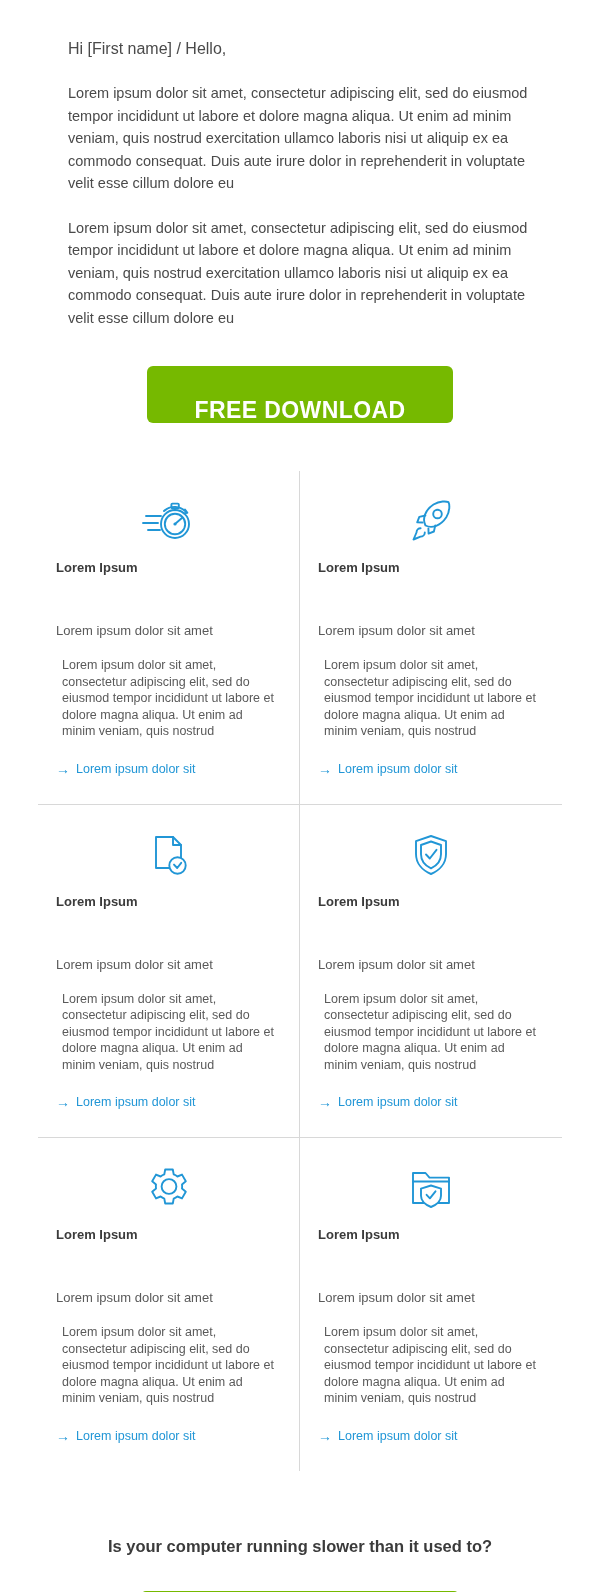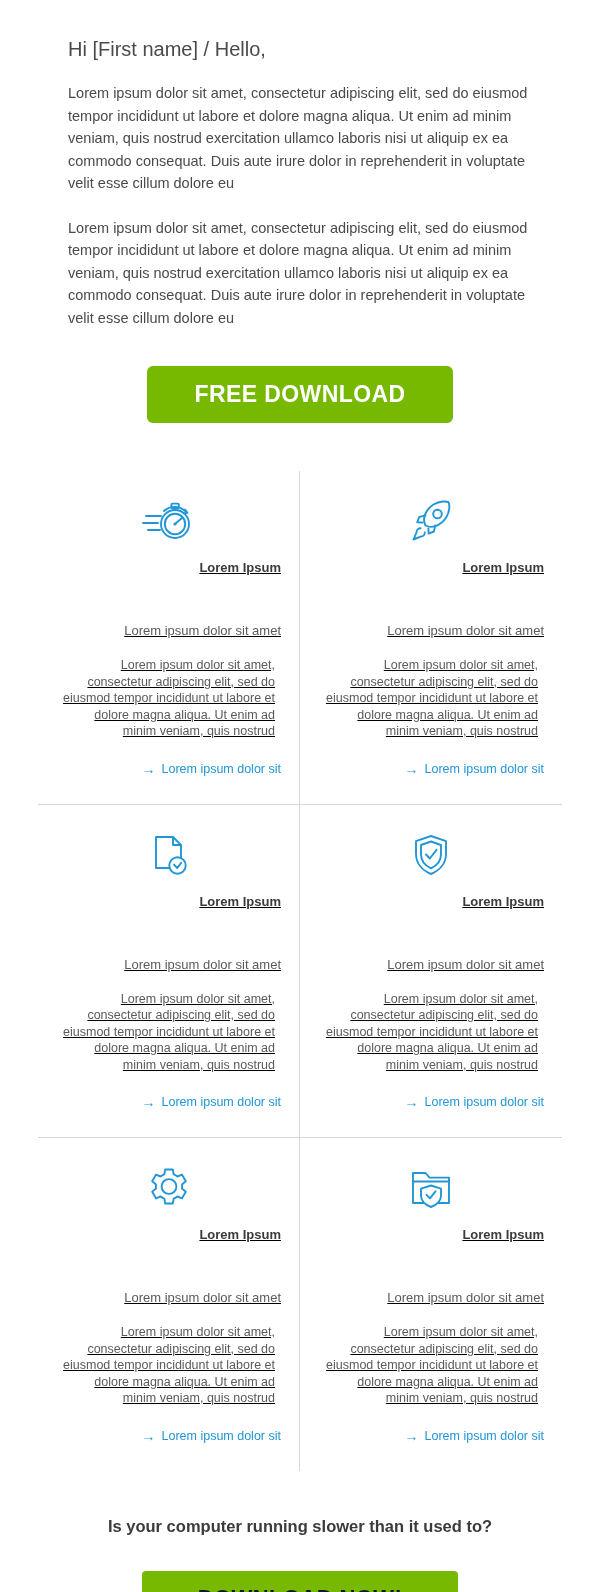--- a/index.html
+++ b/index.html
@@ -8,21 +8,21 @@
     background: #ffffff;
     font-family: "Liberation Sans", sans-serif;
   }
   body { width: 600px; min-height: 1592px; position: relative; }
 
   .email { width: 600px; background: #ffffff; }
 
   
   .intro { padding: 38px 68px 0 68px; }
   .greeting {
-    font-size: 20px;
+    font-size: 16px;
     color: #4a4a4a;
     line-height: 22px;
     margin-bottom: 22px;
   }
   .para {
     font-size: 14.5px;
     color: #4a4a4a;
     line-height: 22.5px;
     margin-bottom: 22px;
   }
@@ -32,43 +32,42 @@
   .cta-wrap { text-align: center; padding: 37px 0 0 0; }
   .cta-btn {
     display: inline-block;
     background: #76b900;
     color: #ffffff;
     font-size: 23px;
     font-weight: bold;
     letter-spacing: 0.4px;
     border: none;
     border-radius: 6px;
-    padding: 0 48px;
+    padding: 16px 48px;
     height: 57px;
     line-height: 57px;
     cursor: pointer;
     font-family: "Liberation Sans", sans-serif;
     white-space: nowrap;
   }
 
   
   .features {
     padding: 48px 38px 0 38px;
   }
   .feature-row {
     display: flex;
     position: relative;
   }
   .feature-row + .feature-row { border-top: 1px solid #d8d8d8; }
   .feature-cell {
     width: 50%;
     padding: 22px 18px 26px 18px;
-    text-align: right;
+    text-align: left;
     position: relative;
-    text-decoration: underline;
   }
   .feature-cell.left { border-right: 1px solid #d8d8d8; }
 
   .feat-icon {
     height: 56px;
     display: flex;
     align-items: center;
     justify-content: center;
     margin-bottom: 10px;
   }
@@ -111,20 +110,21 @@
   
   .bottom-cta {
     text-align: center;
     padding: 44px 30px 0 30px;
   }
   .bottom-head {
     font-size: 16.5px;
     font-weight: bold;
     color: #3b3b3b;
     line-height: 22px;
+    margin-top: 20px;
   }
   .cta-btn2 {
     display: inline-block;
     margin-top: 34px;
     background: #76b900;
     color: #0f172a;
     font-size: 22px;
     font-weight: bold;
     letter-spacing: 0.4px;
     border: none;

